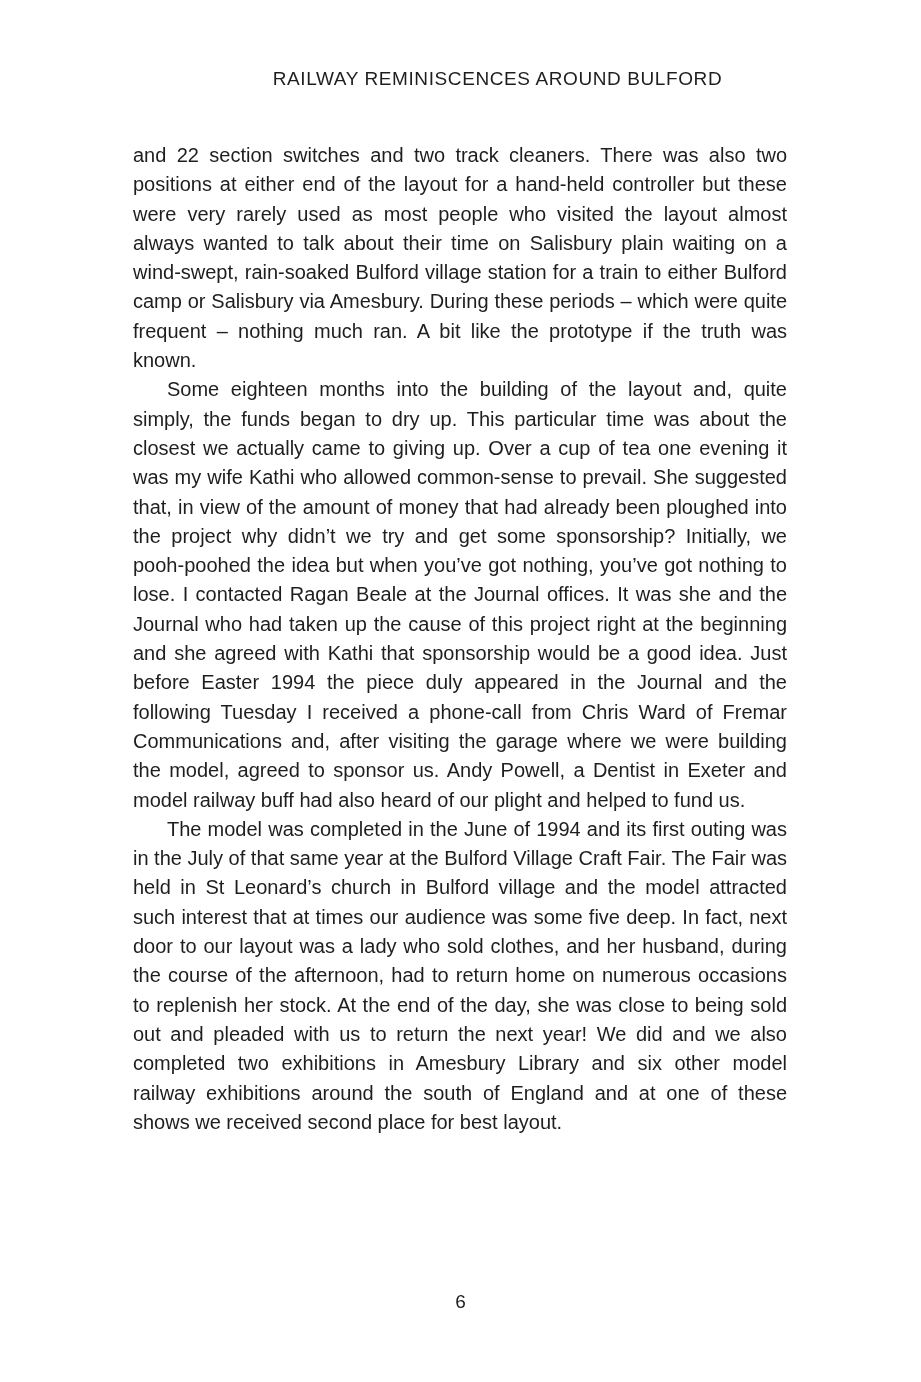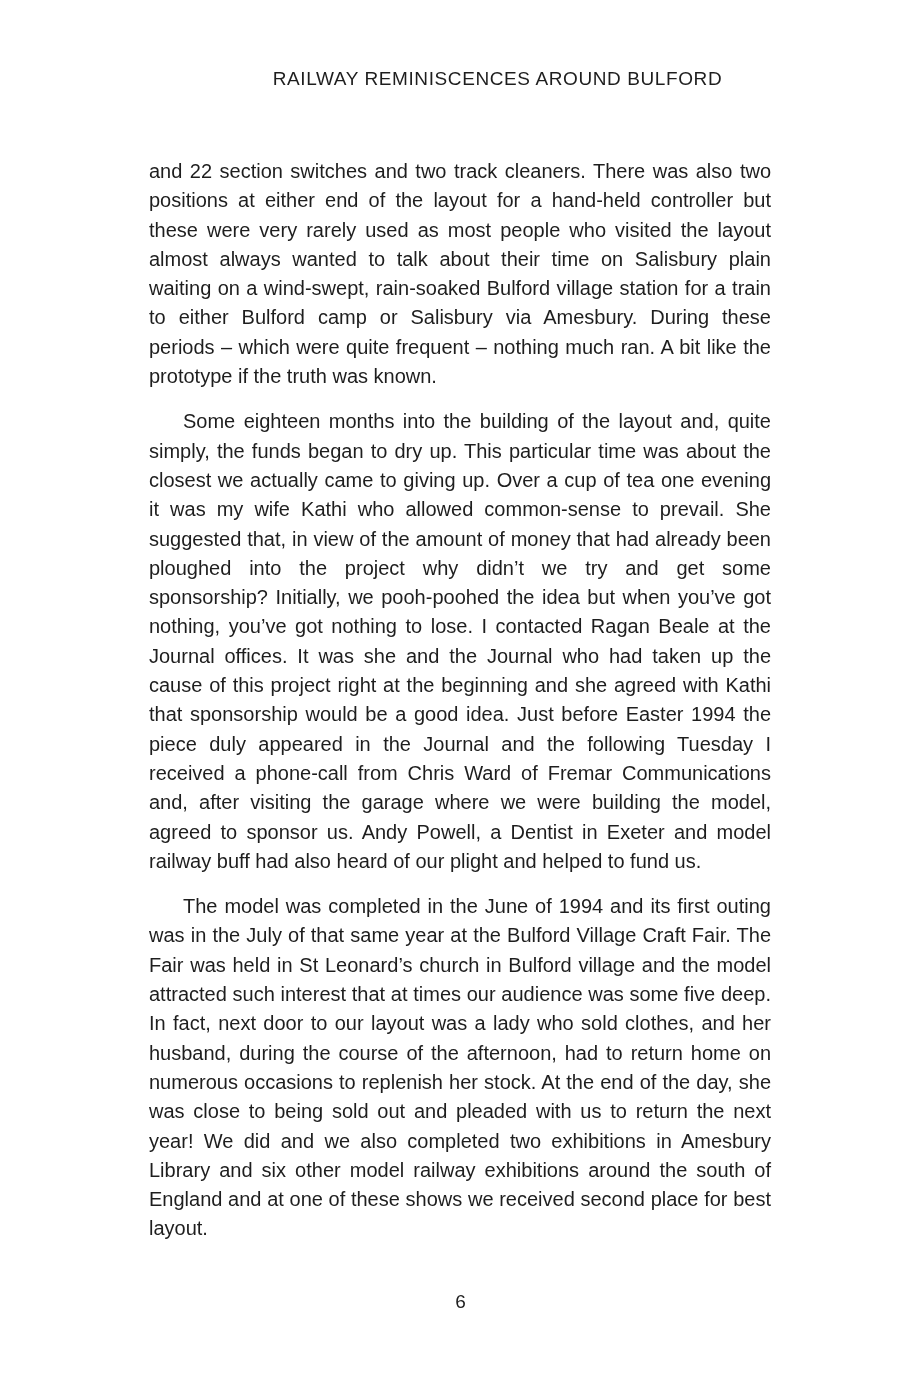--- a/index.html
+++ b/index.html
@@ -29,21 +29,21 @@
     white-space: nowrap;
     padding-left: 37px;
   }
   .text-block {
     position: absolute;
     top: 141px;
     left: 133px;
     width: 654px;
   }
   .text-block p {
-    margin: 16px;
+    margin: 0;
     font-size: 20px;
     line-height: 29.3px;
     text-align: justify;
     text-justify: inter-word;
     hyphens: none;
     color: #1e1e1e;
     font-weight: 400;
   }
   .text-block p.indent {
     text-indent: 34px;

